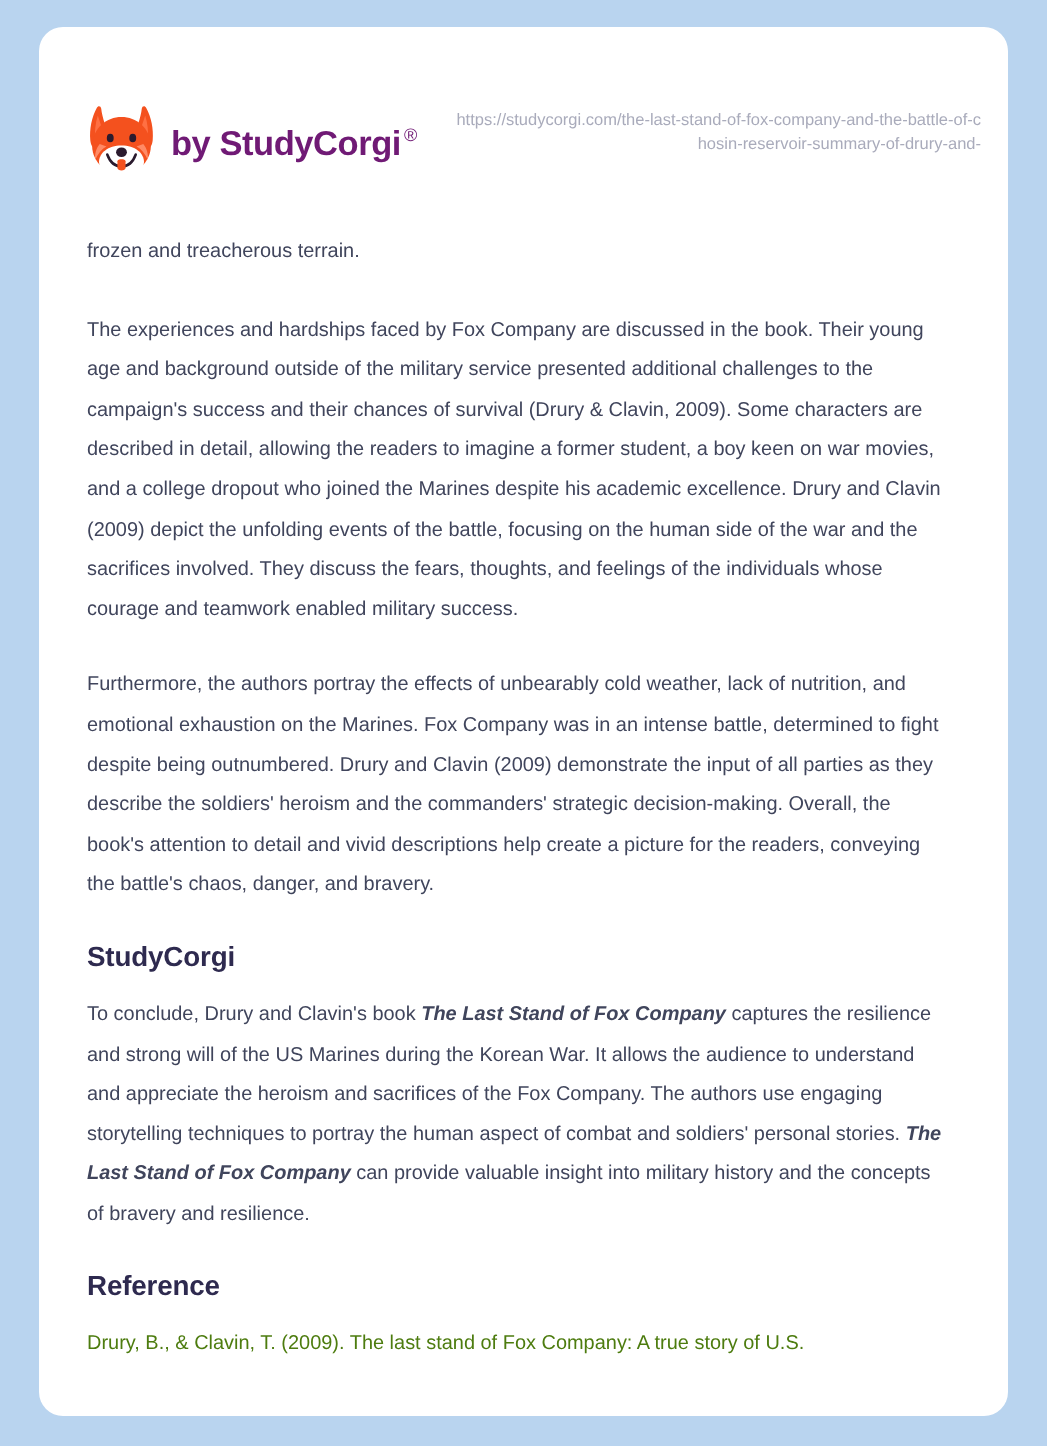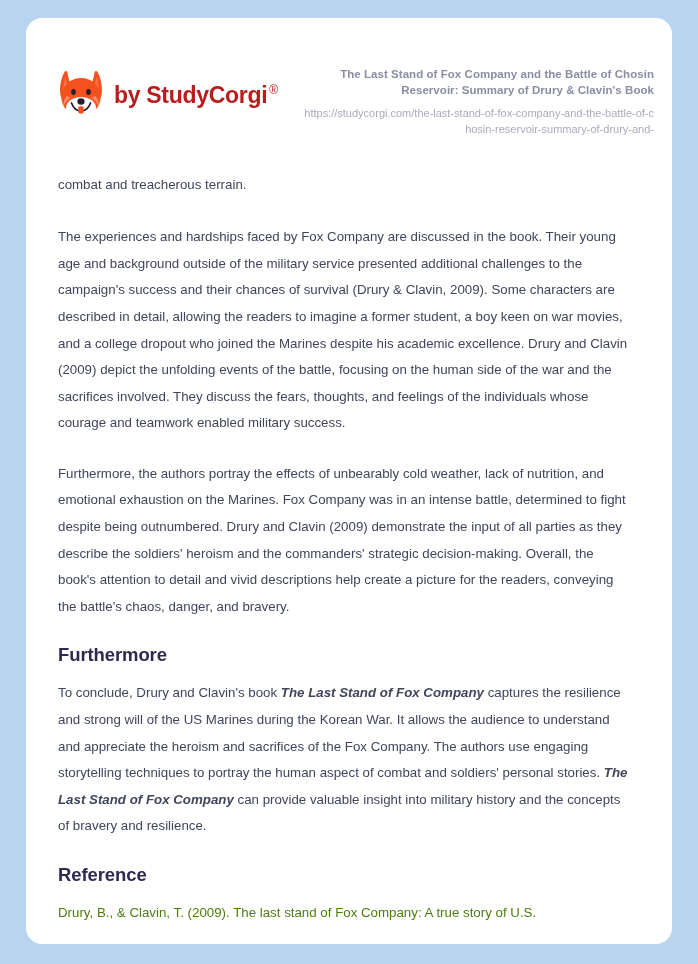--- a/index.html
+++ b/index.html
@@ -44,21 +44,21 @@
   }
   .corgi {
     width: 46px;
     height: 50px;
     flex: 0 0 auto;
     display: block;
   }
   .wordmark {
     font-size: 23px;
     font-weight: bold;
-    color: #b91c1c;
+    color: #701a75;
     letter-spacing: -0.3px;
     white-space: nowrap;
     position: relative;
   }
   .wordmark .reg {
     font-size: 12px;
     vertical-align: super;
     font-weight: normal;
     margin-left: 2px;
   }
@@ -153,35 +153,34 @@
           <path d="M13.5 33 C15.5 38.5 19 41 23 41 C27 41 30.5 38.5 32.5 33" stroke="#2b1b2e" stroke-width="1.7" fill="none" stroke-linecap="round"></path>
 
           <path d="M20.3 37.5 C20.3 35.8 25.7 35.8 25.7 37.5 L25.7 42 C25.7 44.2 20.3 44.2 20.3 42 Z" fill="#f4511e"></path>
         </svg>
         <div class="wordmark">
           <span>by StudyCorgi</span><span class="reg">®</span>
         </div>
       </div>
 
       <div class="doc-meta">
-        <div class="doc-title">The Last Stand of Fox Company and the Battle of Chosin Reservoir: Summary of Drury &amp; Clavin's Book</div>
         <div class="doc-url">https://studycorgi.com/the-last-stand-of-fox-company-and-the-battle-of-chosin-reservoir-summary-of-drury-and-</div>
       </div>
 
     </div>
 
     <div class="content">
 
-      <p class="para tight">combat and treacherous terrain.</p>
+      <p class="para tight">frozen and treacherous terrain.</p>
 
       <p class="para">The experiences and hardships faced by Fox Company are discussed in the book. Their young age and background outside of the military service presented additional challenges to the campaign's success and their chances of survival (Drury &amp; Clavin, 2009). Some characters are described in detail, allowing the readers to imagine a former student, a boy keen on war movies, and a college dropout who joined the Marines despite his academic excellence. Drury and Clavin (2009) depict the unfolding events of the battle, focusing on the human side of the war and the sacrifices involved. They discuss the fears, thoughts, and feelings of the individuals whose courage and teamwork enabled military success.</p>
 
       <p class="para">Furthermore, the authors portray the effects of unbearably cold weather, lack of nutrition, and emotional exhaustion on the Marines. Fox Company was in an intense battle, determined to fight despite being outnumbered. Drury and Clavin (2009) demonstrate the input of all parties as they describe the soldiers' heroism and the commanders' strategic decision-making. Overall, the book's attention to detail and vivid descriptions help create a picture for the readers, conveying the battle's chaos, danger, and bravery.</p>
 
-      <h2 class="section">Furthermore</h2>
+      <h2 class="section">StudyCorgi</h2>
 
       <p class="para"><span>To conclude, Drury and Clavin's book </span><em>The Last Stand of Fox Company</em><span> captures the resilience and strong will of the US Marines during the Korean War. It allows the audience to understand and appreciate the heroism and sacrifices of the Fox Company. The authors use engaging storytelling techniques to portray the human aspect of combat and soldiers' personal stories. </span><em>The Last Stand of Fox Company</em><span> can provide valuable insight into military history and the concepts of bravery and resilience.</span></p>
 
       <h2 class="section ref">Reference</h2>
 
       <p class="ref-entry">Drury, B., &amp; Clavin, T. (2009). The last stand of Fox Company: A true story of U.S.</p>
 
     </div>
 
   </div>

